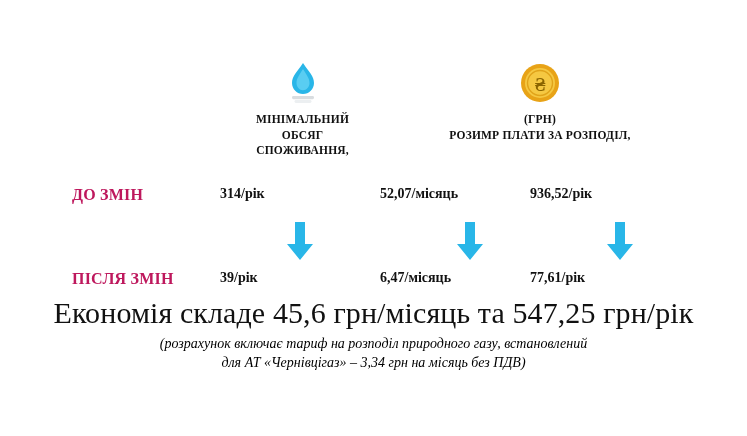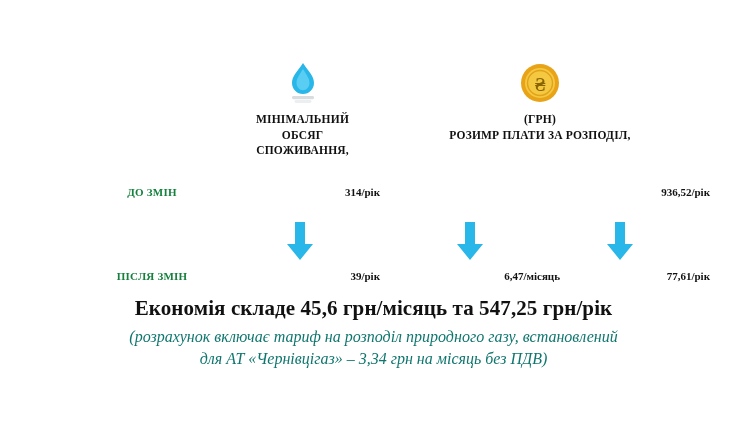--- a/index.html
+++ b/index.html
@@ -60,34 +60,33 @@
     color: #111111;
   }
   .head-title sup {
     font-size: 8px;
     vertical-align: super;
   }
 
   
   .row-label {
     position: absolute;
-    font-size: 11px;
+    font-size: 16px;
     font-weight: bold;
-    color: #15803d;
+    color: #be185d;
     letter-spacing: 0.2px;
-    text-align: center;
     width: 160px;
   }
 
   .cell {
     position: absolute;
-    font-size: 11px;
+    font-size: 14px;
     font-weight: bold;
     color: #111111;
-    text-align: right;
+    text-align: left;
   }
 
   .row-before { top: 186px; }
   .row-after  { top: 270px; }
 
   .label-x  { left: 72px; }
   .c1 { left: 220px; width: 160px; }
   .c2 { left: 380px; width: 180px; }
   .c3 { left: 530px; width: 180px; }
 
@@ -110,31 +109,31 @@
 
   
   .summary {
     position: absolute;
     top: 296px;
     left: 0;
     width: 747px;
     text-align: center;
   }
   .summary-main {
-    font-size: 21px;
-    font-weight: bold;
+    font-size: 30px;
+    font-weight: normal;
     color: #111111;
     letter-spacing: 0.1px;
   }
   .summary-note {
     margin-top: 5px;
-    font-size: 16px;
+    font-size: 14px;
     font-style: italic;
     line-height: 1.35;
-    color: #0f766e;
+    color: #000000;
   }
   .summary-note div { white-space: nowrap; }
 </style>
 </head>
 <body>
 
 <div class="infographic">
 
   <div class="head-row">
 
@@ -166,20 +165,21 @@
       </div>
       <div class="head-title">
         <div>(ГРН)</div>
         <div>РОЗИМР ПЛАТИ ЗА РОЗПОДІЛ,</div>
       </div>
     </div>
   </div>
 
   <div class="row-label label-x row-before">ДО ЗМІН</div>
   <div class="cell c1 row-before">314/рік</div>
+  <div class="cell c2 row-before">52,07/місяць</div>
   <div class="cell c3 row-before">936,52/рік</div>
 
   <div class="arrows">
     <div class="arrow a1">
       <svg width="34" height="40" viewBox="0 0 34 40" aria-hidden="true">
         <path d="M12 0 h10 v22 h8 L17 38 L4 22 h8 Z" fill="#29b6e8"></path>
       </svg>
     </div>
     <div class="arrow a2">
       <svg width="34" height="40" viewBox="0 0 34 40" aria-hidden="true">

